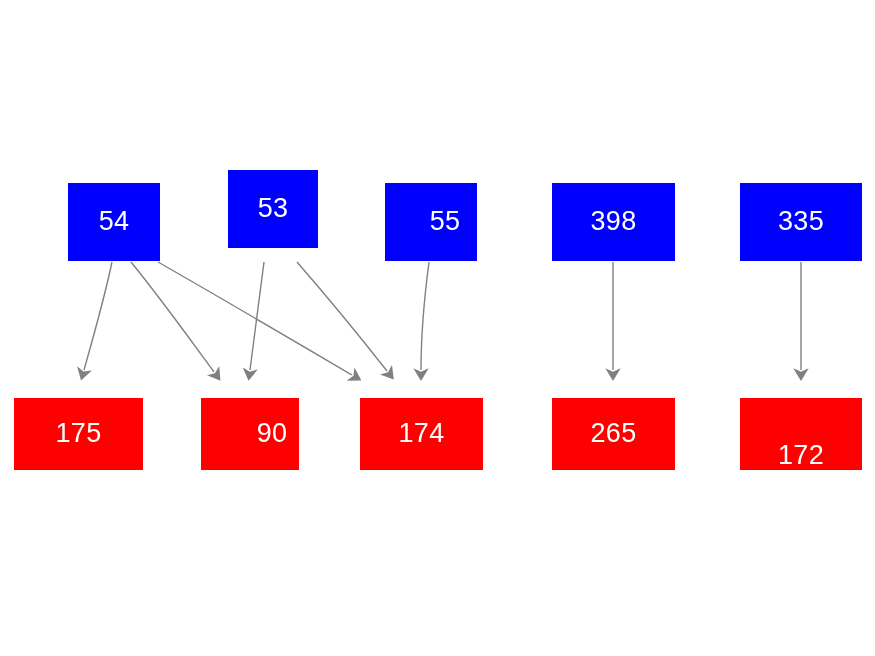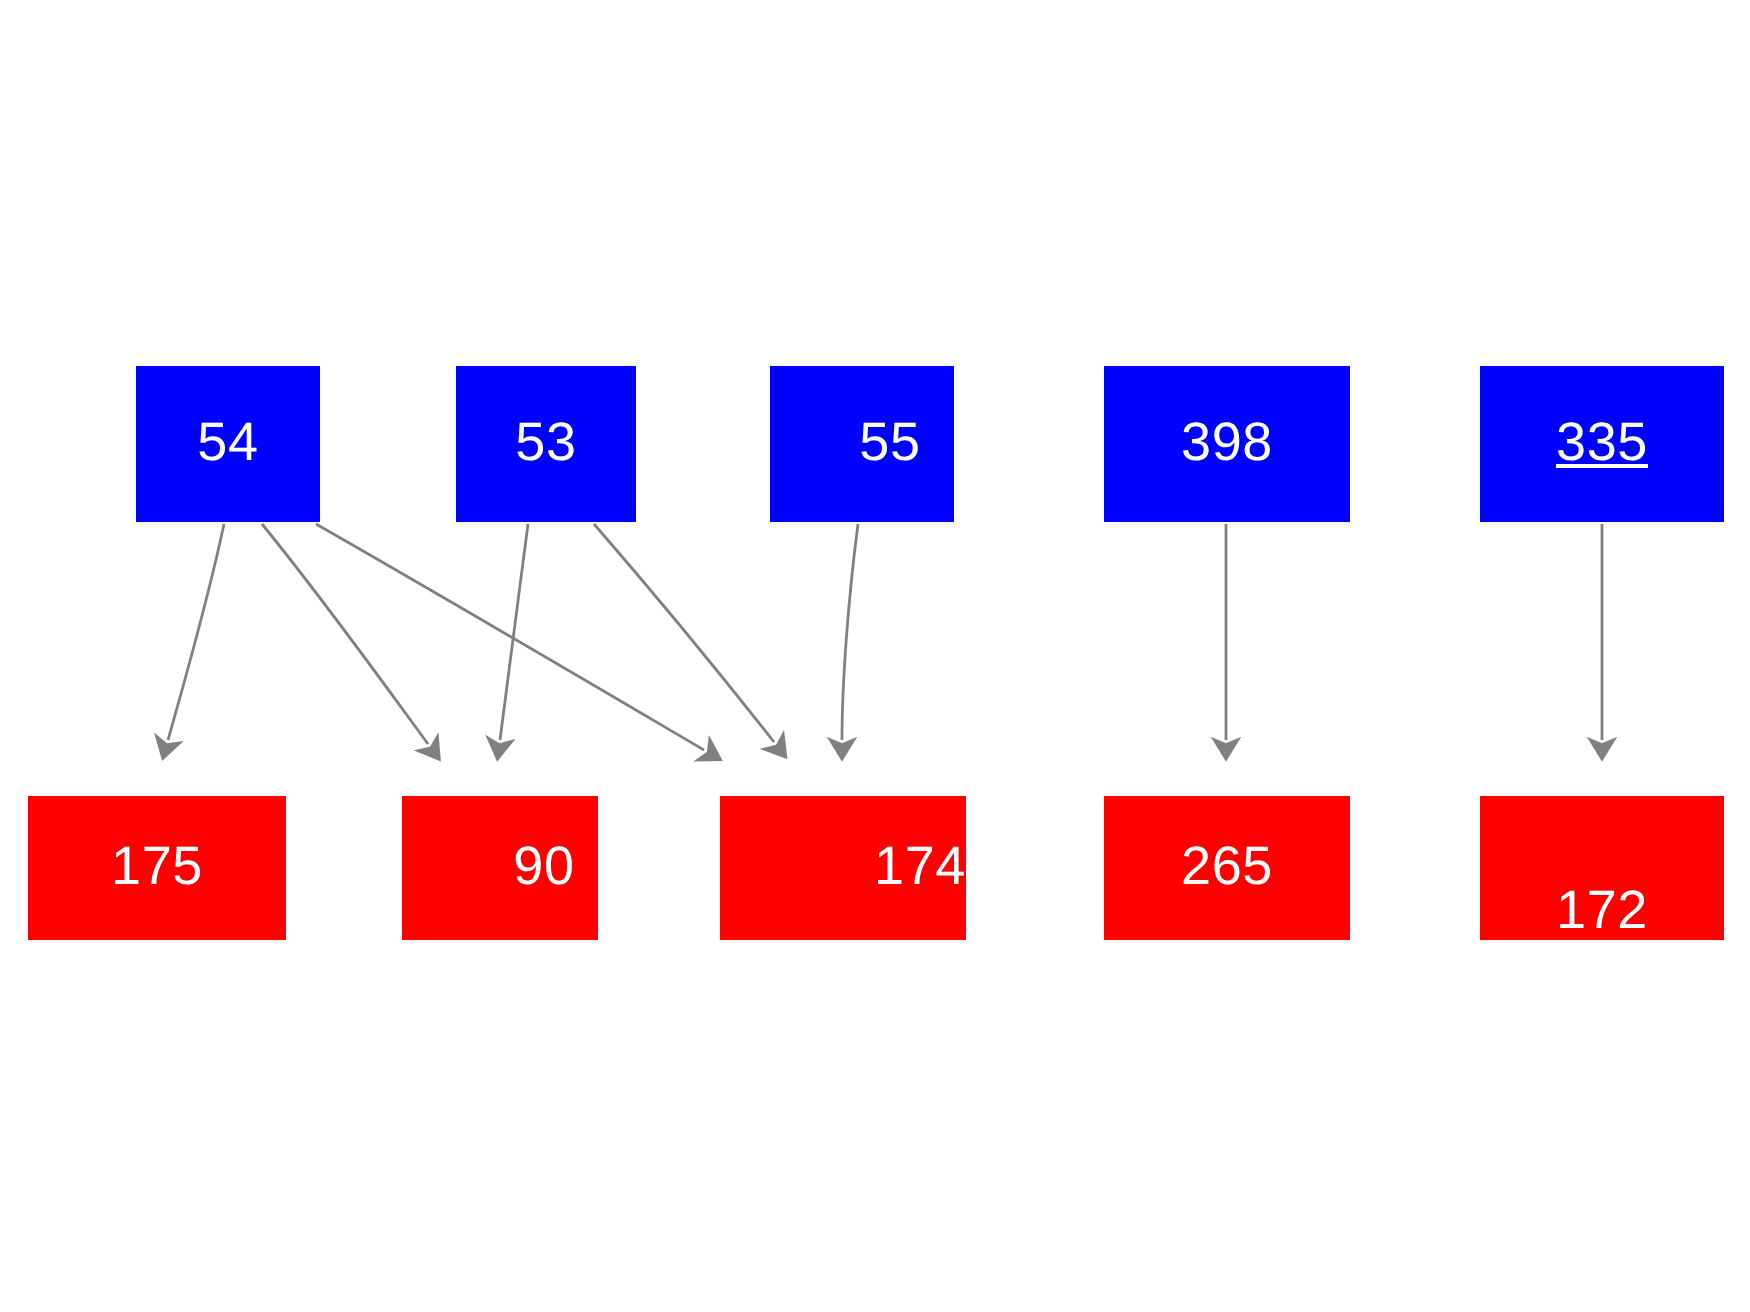--- a/index.html
+++ b/index.html
@@ -76,45 +76,45 @@
 
     <path d="M 613,262 L 613,370" fill="none" stroke="#808080" stroke-width="1.4" marker-end="url(#arrowhead)"></path>
 
     <path d="M 801,262 L 801,370" fill="none" stroke="#808080" stroke-width="1.4" marker-end="url(#arrowhead)"></path>
   </svg>
 
   <div class="node blue" style="left:68px; top:183px; width:92px; height:78px;">
     <span class="node-label">54</span>
   </div>
 
-  <div class="node blue" style="left:228px; top:183px; width:90px; height:78px;">
+  <div class="node blue" style="left:228px; top:170px; width:90px; height:78px;">
     <span class="node-label">53</span>
   </div>
 
   <div class="node blue" style="left:385px; top:183px; width:92px; height:78px;padding-left:28px;">
     <span class="node-label">55</span>
   </div>
 
   <div class="node blue" style="left:552px; top:183px; width:123px; height:78px;">
     <span class="node-label">398</span>
   </div>
 
-  <div class="node blue" style="left:740px; top:183px; width:122px; height:78px;text-decoration:underline;">
+  <div class="node blue" style="left:740px; top:183px; width:122px; height:78px;">
     <span class="node-label">335</span>
   </div>
 
   <div class="node red" style="left:14px; top:398px; width:129px; height:72px;text-align:center;">
     <span class="node-label">175</span>
   </div>
 
   <div class="node red" style="left:201px; top:398px; width:98px; height:72px;padding-left:44px;">
     <span class="node-label">90</span>
   </div>
 
-  <div class="node red" style="left:360px; top:398px; width:123px; height:72px;justify-content:flex-end;">
+  <div class="node red" style="left:360px; top:398px; width:123px; height:72px;">
     <span class="node-label">174</span>
   </div>
 
   <div class="node red" style="left:552px; top:398px; width:123px; height:72px;">
     <span class="node-label">265</span>
   </div>
 
   <div class="node red" style="left:740px; top:398px; width:122px; height:72px;align-items:flex-end;">
     <span class="node-label">172</span>
   </div>

